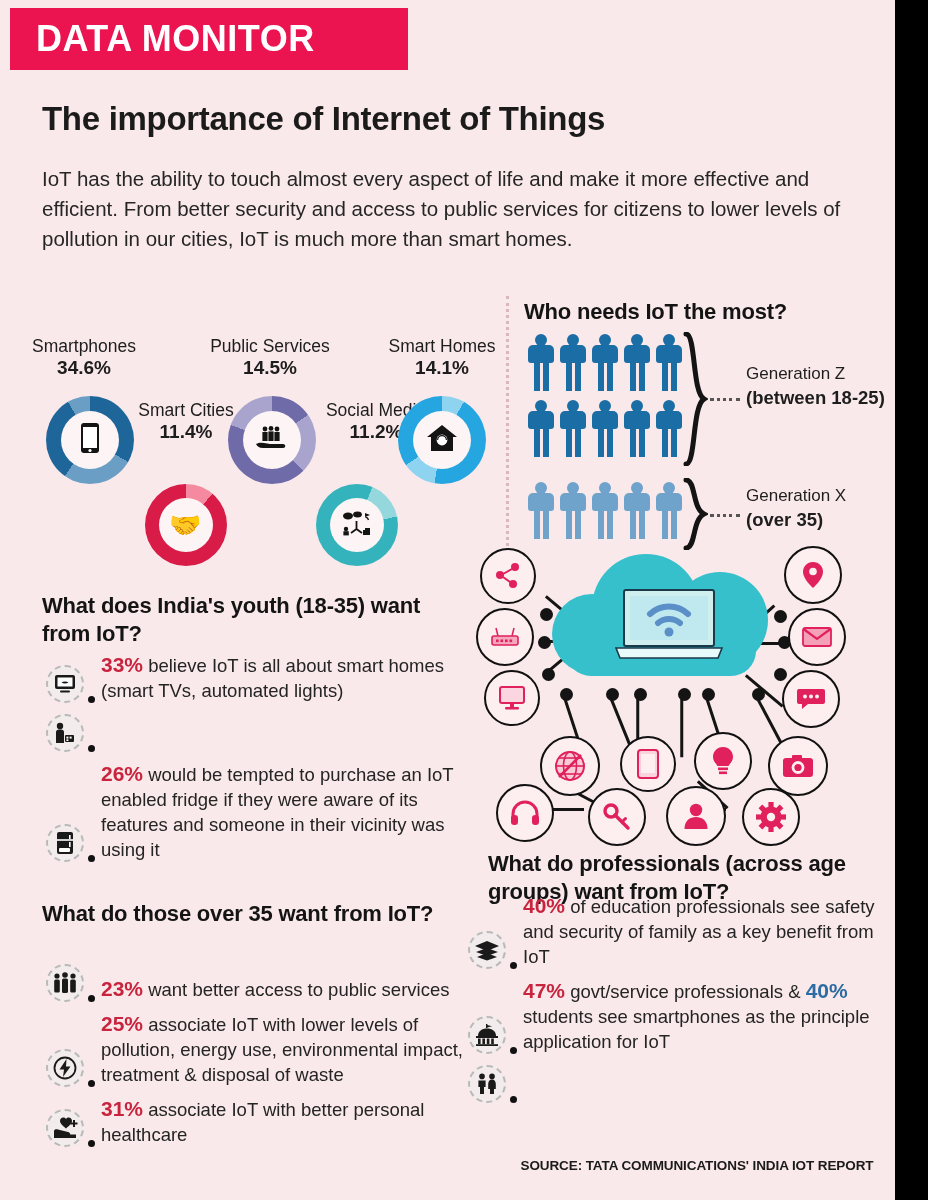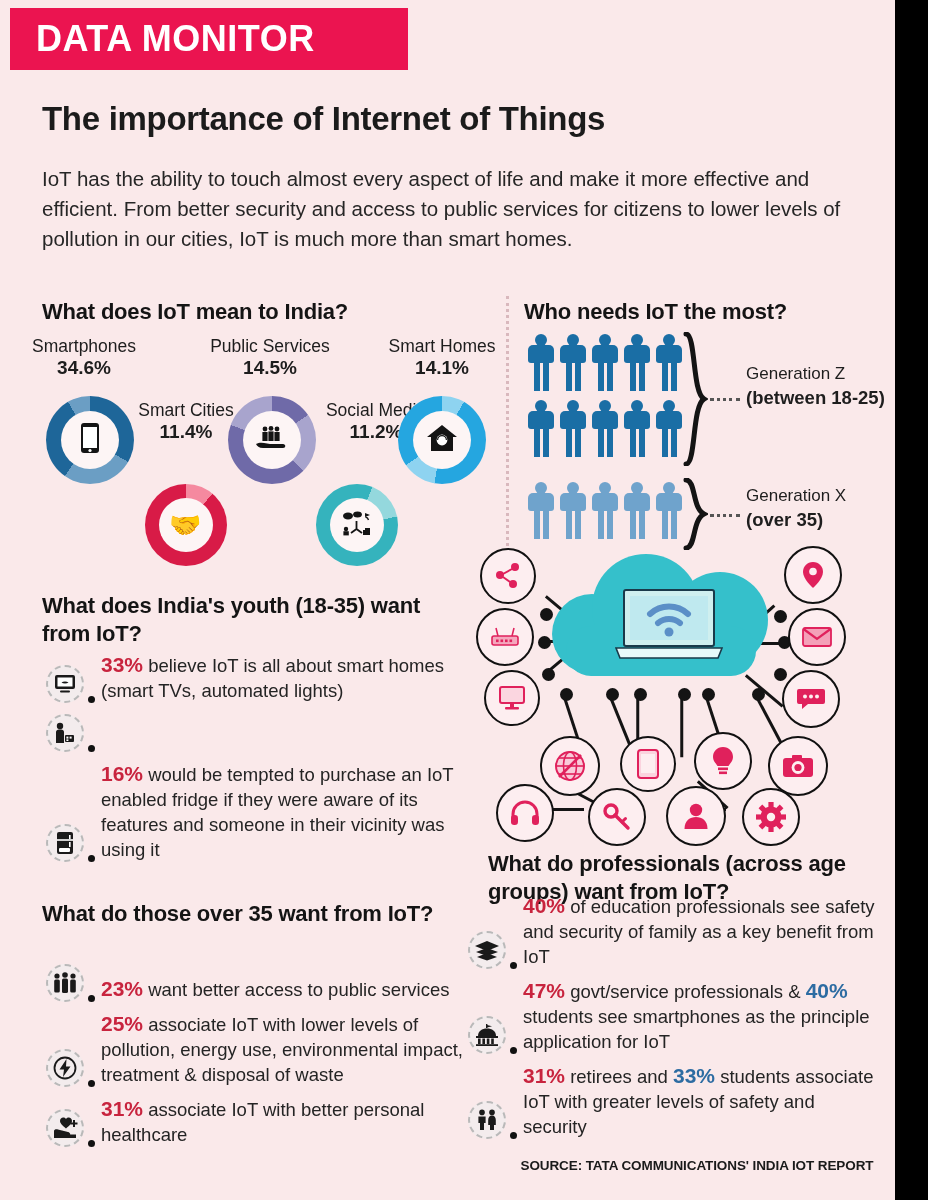--- a/index.html
+++ b/index.html
@@ -138,21 +138,20 @@
 <div id="page">
   <div id="canvas">
 
     <div id="masthead">
       <div class="mh-text">DATA MONITOR</div>
     </div>
 
     <div id="headline">The importance of Internet of Things</div>
     <div id="intro">IoT has the ability to touch almost every aspect of life and make it more effective and efficient. From  better security and access to public services for citizens to lower levels of pollution in our cities, IoT is much more than smart homes.</div>
 
-    <div class="sec-h" style="left:42px; top:298px; width:450px;">What does IoT mean to India?</div>
 
     <div id="donuts">
 
       <div class="donut-group">
         <div class="dlabel" style="left:-18px; top:0px;">
           <span>Smartphones</span>
           <span class="pct">34.6%</span>
         </div>
         <div class="donut" style="left:14px; top:60px; width:88px; height:88px;
              background:conic-gradient(#1e6699 0deg 120deg, #6b9ec4 120deg 215deg, #1e6699 215deg 330deg, #6b9ec4 330deg 360deg);">
@@ -588,21 +587,21 @@
         <div class="bicon">
           <svg width="18" height="24" viewBox="0 0 18 24">
               <rect x="1" y="1" width="16" height="22" rx="2" fill="#1a1a1a"></rect>
               <line x1="1" y1="9" x2="17" y2="9" stroke="#fff" stroke-width="1.6"></line>
               <rect x="13" y="4" width="1.6" height="4" fill="#fff"></rect>
               <rect x="13" y="11" width="1.6" height="5" fill="#fff"></rect>
               <rect x="3" y="17" width="11" height="4" rx="1" fill="#fff"></rect>
             </svg>
         </div>
         <div class="bdot"></div>
-        <div class="btext"><span class="r">16%</span> <span>would be tempted to purchase an IoT enabled fridge if they were aware of its features and someone in their vicinity was using it</span></div>
+        <div class="btext"><span class="r">26%</span> <span>would be tempted to purchase an IoT enabled fridge if they were aware of its features and someone in their vicinity was using it</span></div>
       </div>
     </div>
 
     <div class="sec-h" style="left:42px; top:900px; width:400px;">What do those over 35 want from IoT?</div>
 
     <div class="blist" style="left:46px; top:962px; width:420px;">
       <div class="bitem">
         <div class="bicon">
           <svg width="26" height="22" viewBox="0 0 26 22">
               <g fill="#1a1a1a">
@@ -682,21 +681,20 @@
           <svg width="24" height="22" viewBox="0 0 24 22">
               <g fill="#1a1a1a">
                 <circle cx="7" cy="3.4" r="2.8"></circle>
                 <path d="M3.4 7.5 L10.6 7.5 L10.6 14 L9 14 L9 21 L5 21 L5 14 L3.4 14 Z"></path>
                 <circle cx="17" cy="3.4" r="2.8"></circle>
                 <path d="M17 6.6 C14.6 6.6 13.2 8.5 13.2 11 L13.2 16 L15 16 L15 21 L19 21 L19 16 L20.8 16 L20.8 11 C20.8 8.5 19.4 6.6 17 6.6 Z"></path>
               </g>
             </svg>
         </div>
         <div class="bdot"></div>
-        <div class="btext"><span class="r">31%</span> <span>retirees and</span> <span class="b">33%</span> <span>students associate IoT with greater levels of safety and security</span></div>
       </div>
     </div>
 
     <div id="source">SOURCE: TATA COMMUNICATIONS' INDIA IOT REPORT</div>
 
   </div>
   <div id="right-edge"></div>
 </div>
 
 </body></html>

